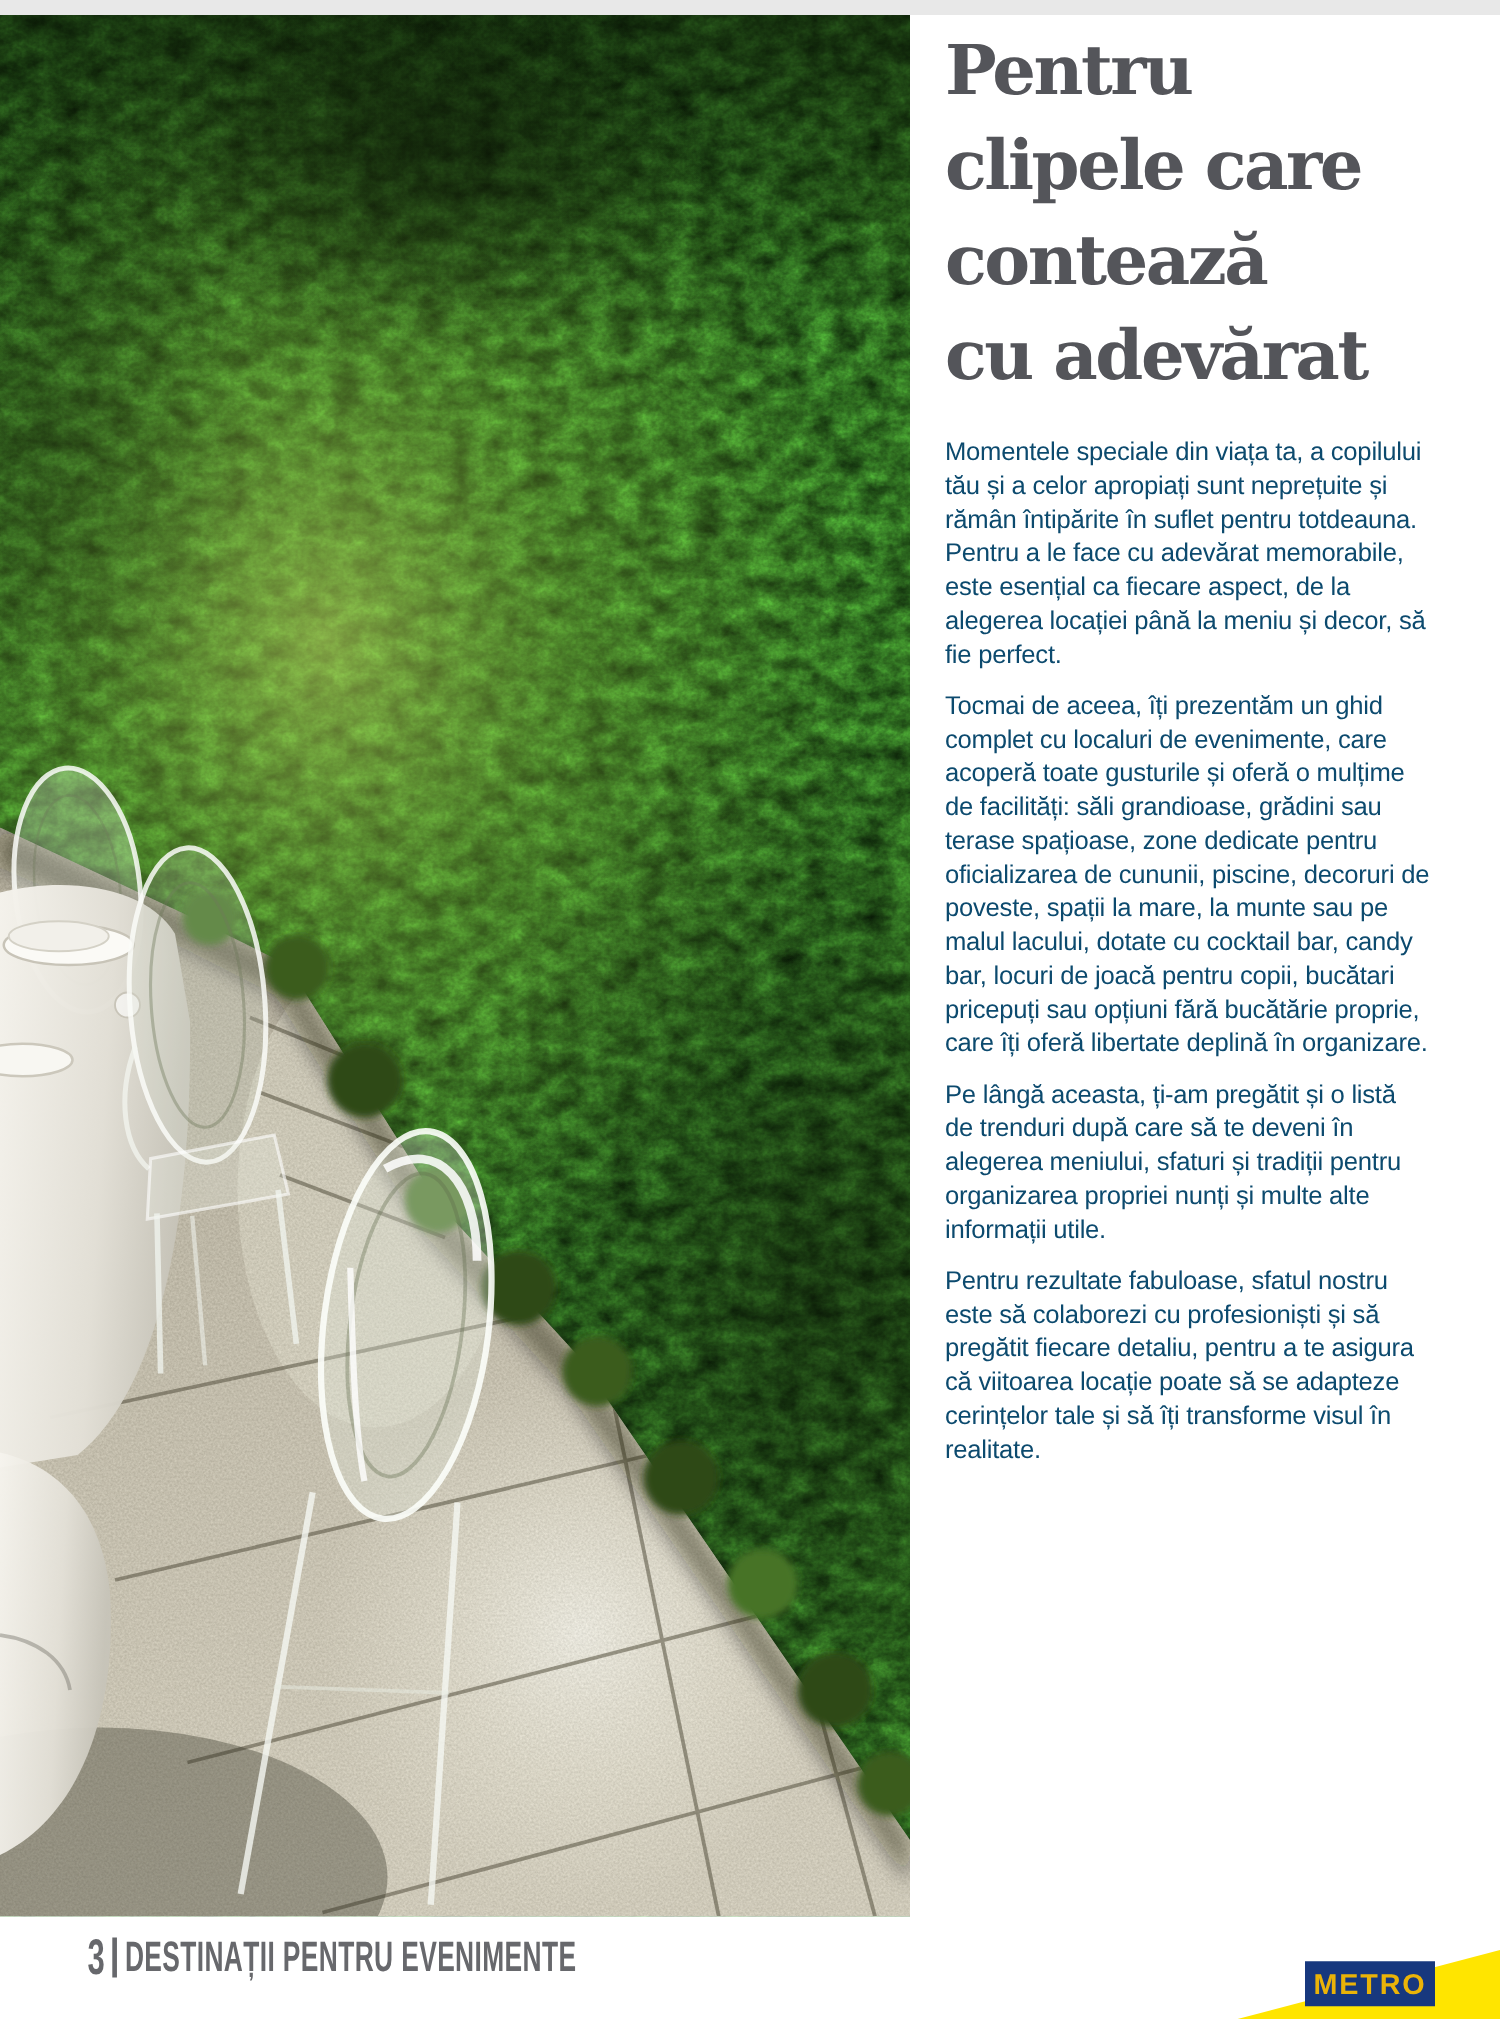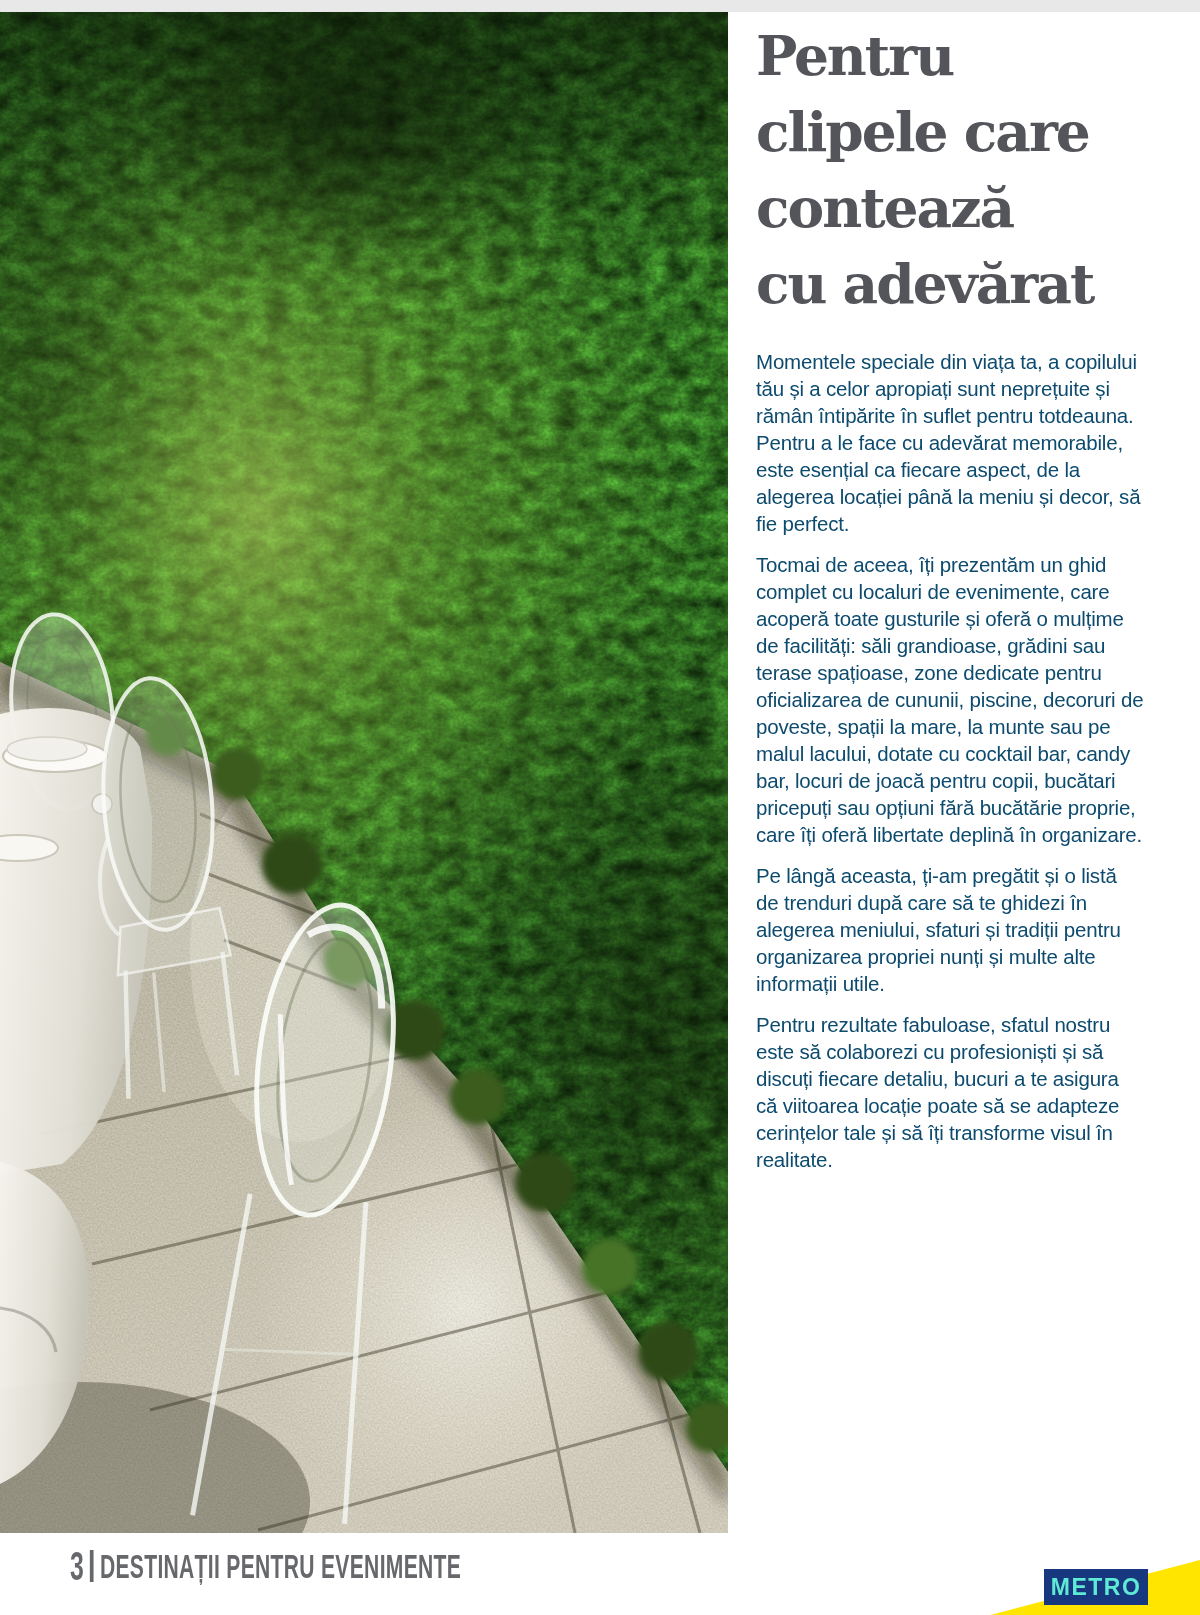--- a/index.html
+++ b/index.html
@@ -200,31 +200,31 @@
   </div>
 
   <div class="textcol">
     <h1 class="headline">Pentru
 clipele care
 contează
 cu adevărat</h1>
     <div class="bodytext">
       <p>Momentele speciale din viața ta, a copilului tău și a celor apropiați sunt neprețuite și rămân întipărite în suflet pentru totdeauna. Pentru a le face cu adevărat memorabile, este esențial ca fiecare aspect, de la alegerea locației până la meniu și decor, să fie perfect.</p>
       <p>Tocmai de aceea, îți prezentăm un ghid complet cu localuri de evenimente, care acoperă toate gusturile și oferă o mulțime de facilități: săli grandioase, grădini sau terase spațioase, zone dedicate pentru oficializarea de cununii, piscine, decoruri de poveste, spații la mare, la munte sau pe malul lacului, dotate cu cocktail bar, candy bar, locuri de joacă pentru copii, bucătari pricepuți sau opțiuni fără bucătărie proprie, care îți oferă libertate deplină în organizare.</p>
-      <p>Pe lângă aceasta, ți-am pregătit și o listă de trenduri după care să te ghidezi în alegerea meniului, sfaturi și tradiții pentru organizarea propriei nunți și multe alte informații utile.</p>
-      <p>Pentru rezultate fabuloase, sfatul nostru este să colaborezi cu profesioniști și să discuți fiecare detaliu, bucuri a te asigura că viitoarea locație poate să se adapteze cerințelor tale și să îți transforme visul în realitate.</p>
+      <p>Pe lângă aceasta, ți-am pregătit și o listă de trenduri după care să te deveni în alegerea meniului, sfaturi și tradiții pentru organizarea propriei nunți și multe alte informații utile.</p>
+      <p>Pentru rezultate fabuloase, sfatul nostru este să colaborezi cu profesioniști și să pregătit fiecare detaliu, pentru a te asigura că viitoarea locație poate să se adapteze cerințelor tale și să îți transforme visul în realitate.</p>
     </div>
   </div>
 
   <div class="footer">
     <span class="pageno">3</span>
     <span class="footer-bar"></span>
     <span class="section-title">DESTINAȚII PENTRU EVENIMENTE</span>
   </div>
 
   <svg class="wedge" viewBox="0 0 300 75" preserveAspectRatio="none">
     <polygon points="45,75 300,8 300,75" fill="#ffe500"></polygon>
   </svg>
   <div class="metrobox" style="background:#17387e;">
-    <span class="metrotext" style="color:#5eead4;">METRO</span>
+    <span class="metrotext" style="color:#eab308;">METRO</span>
   </div>
 
 </div>
 
 </body></html>

